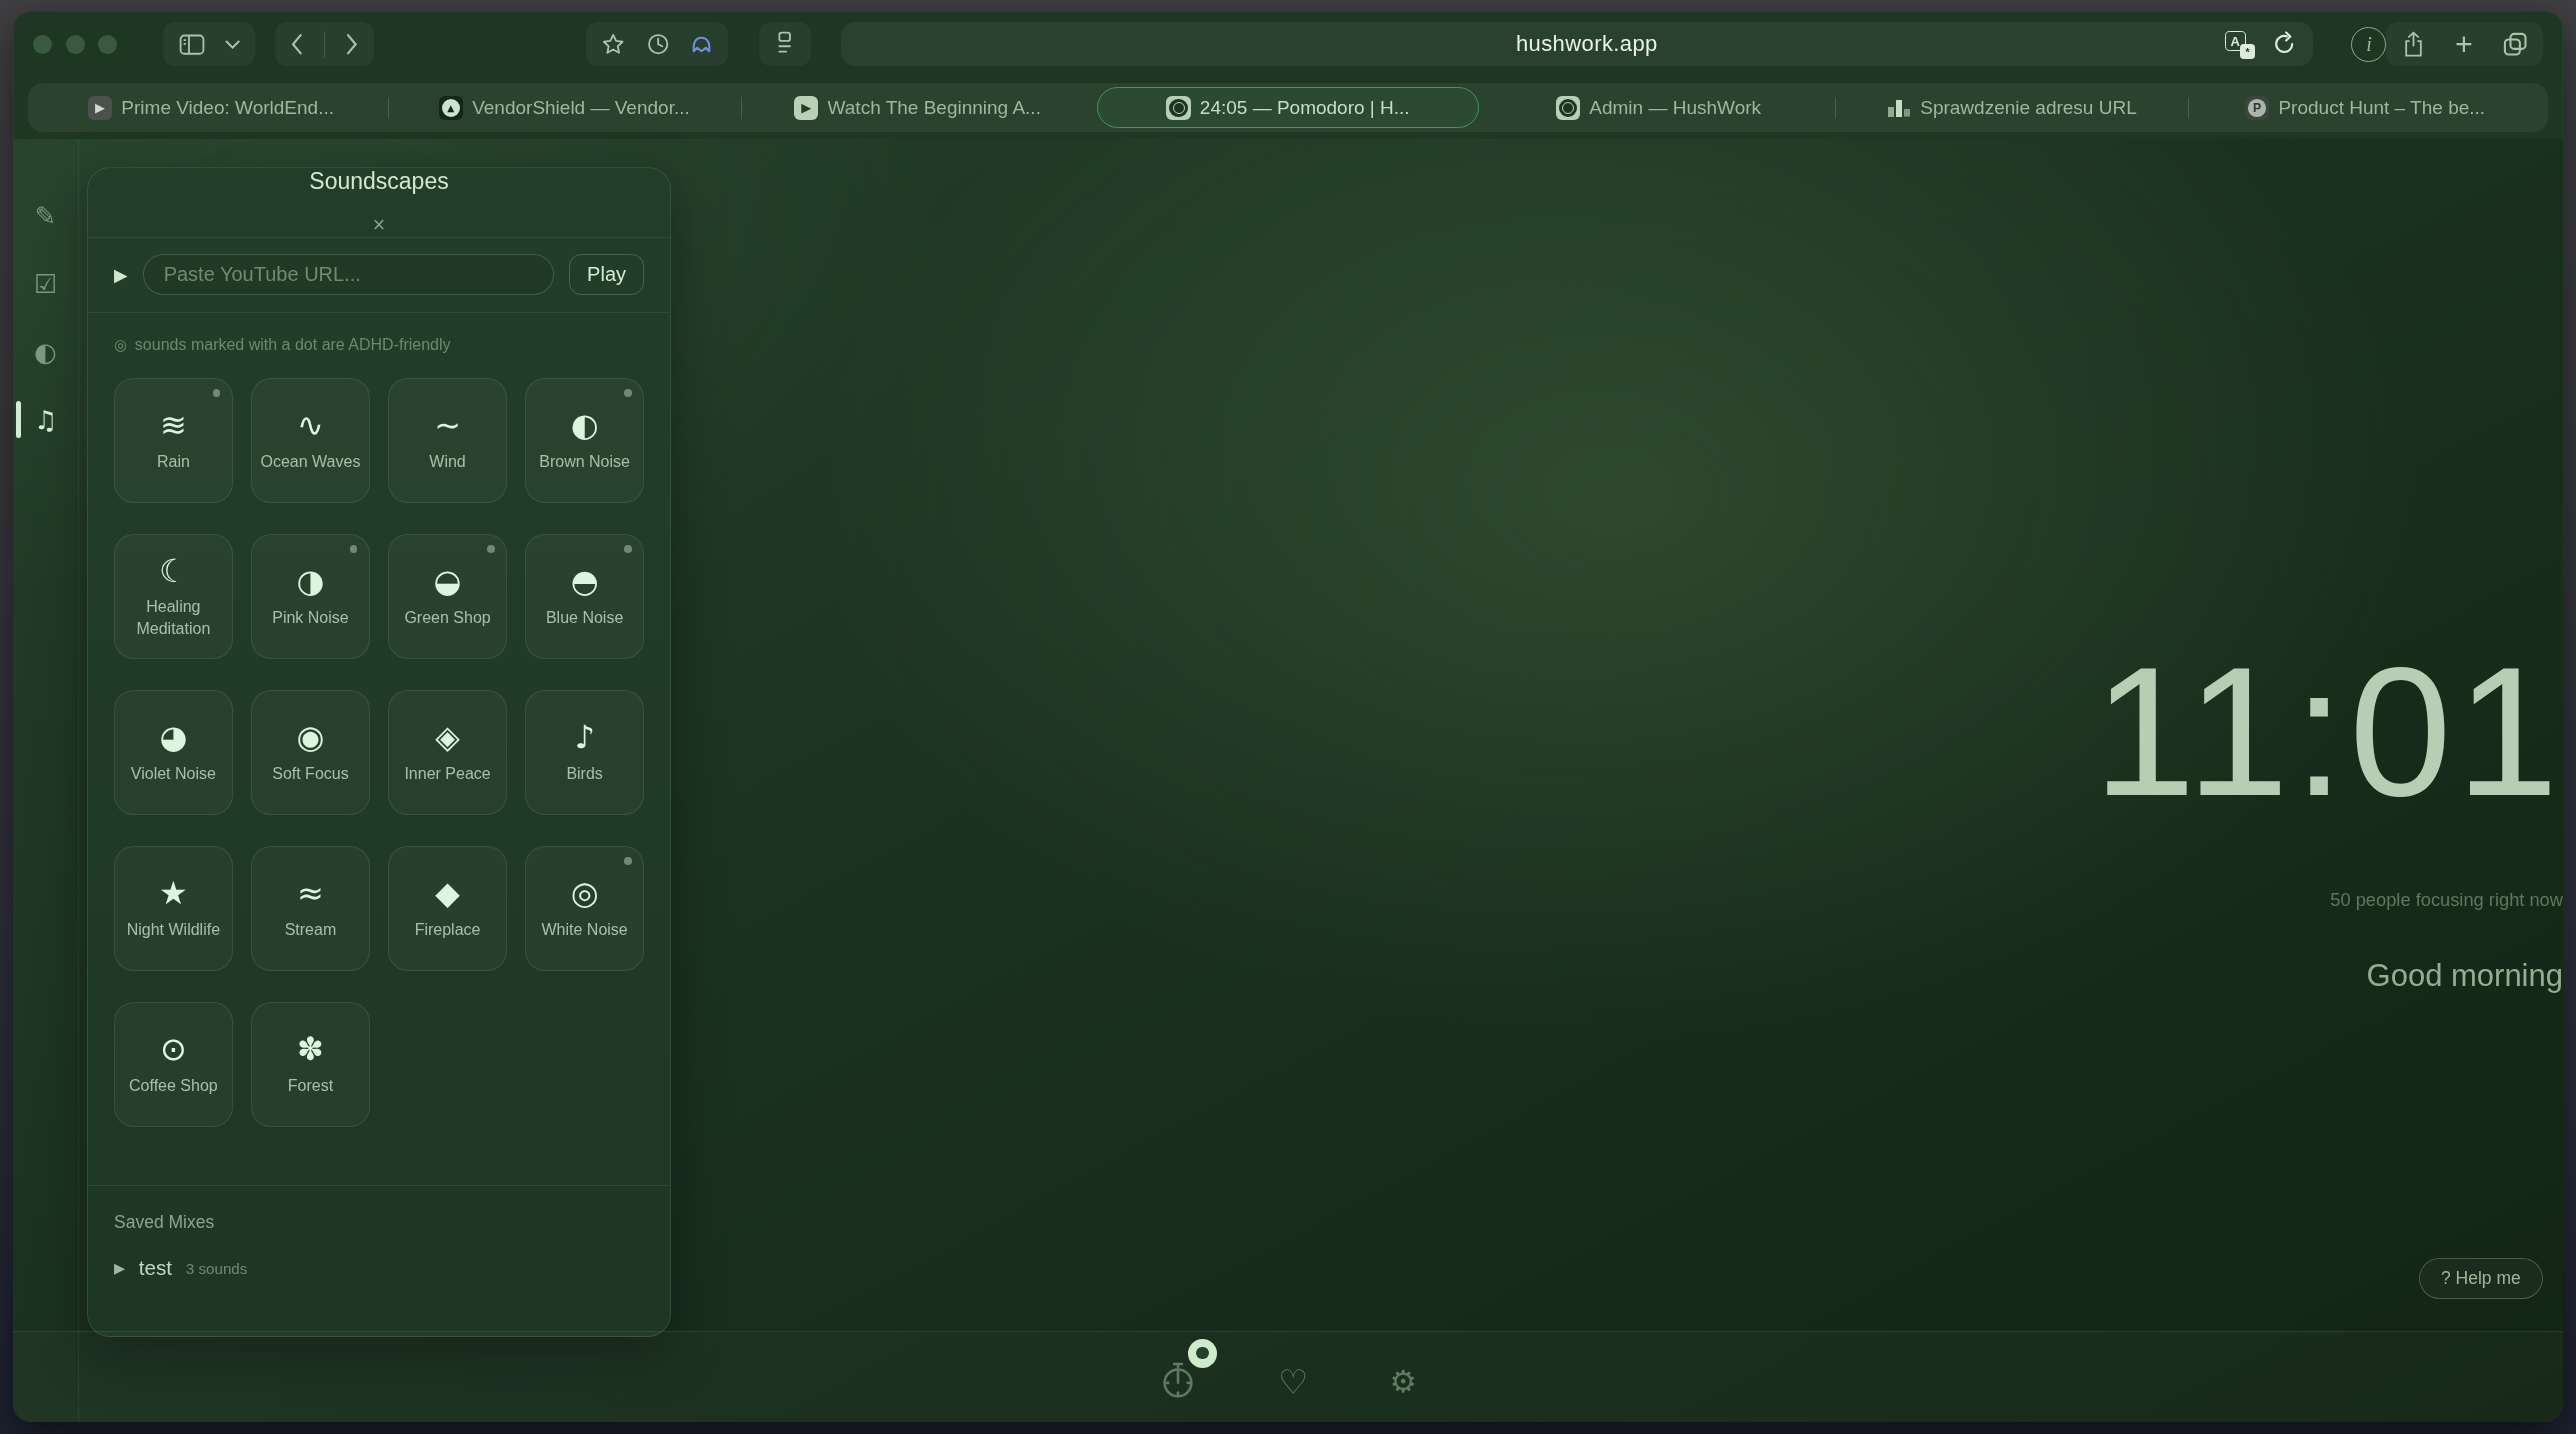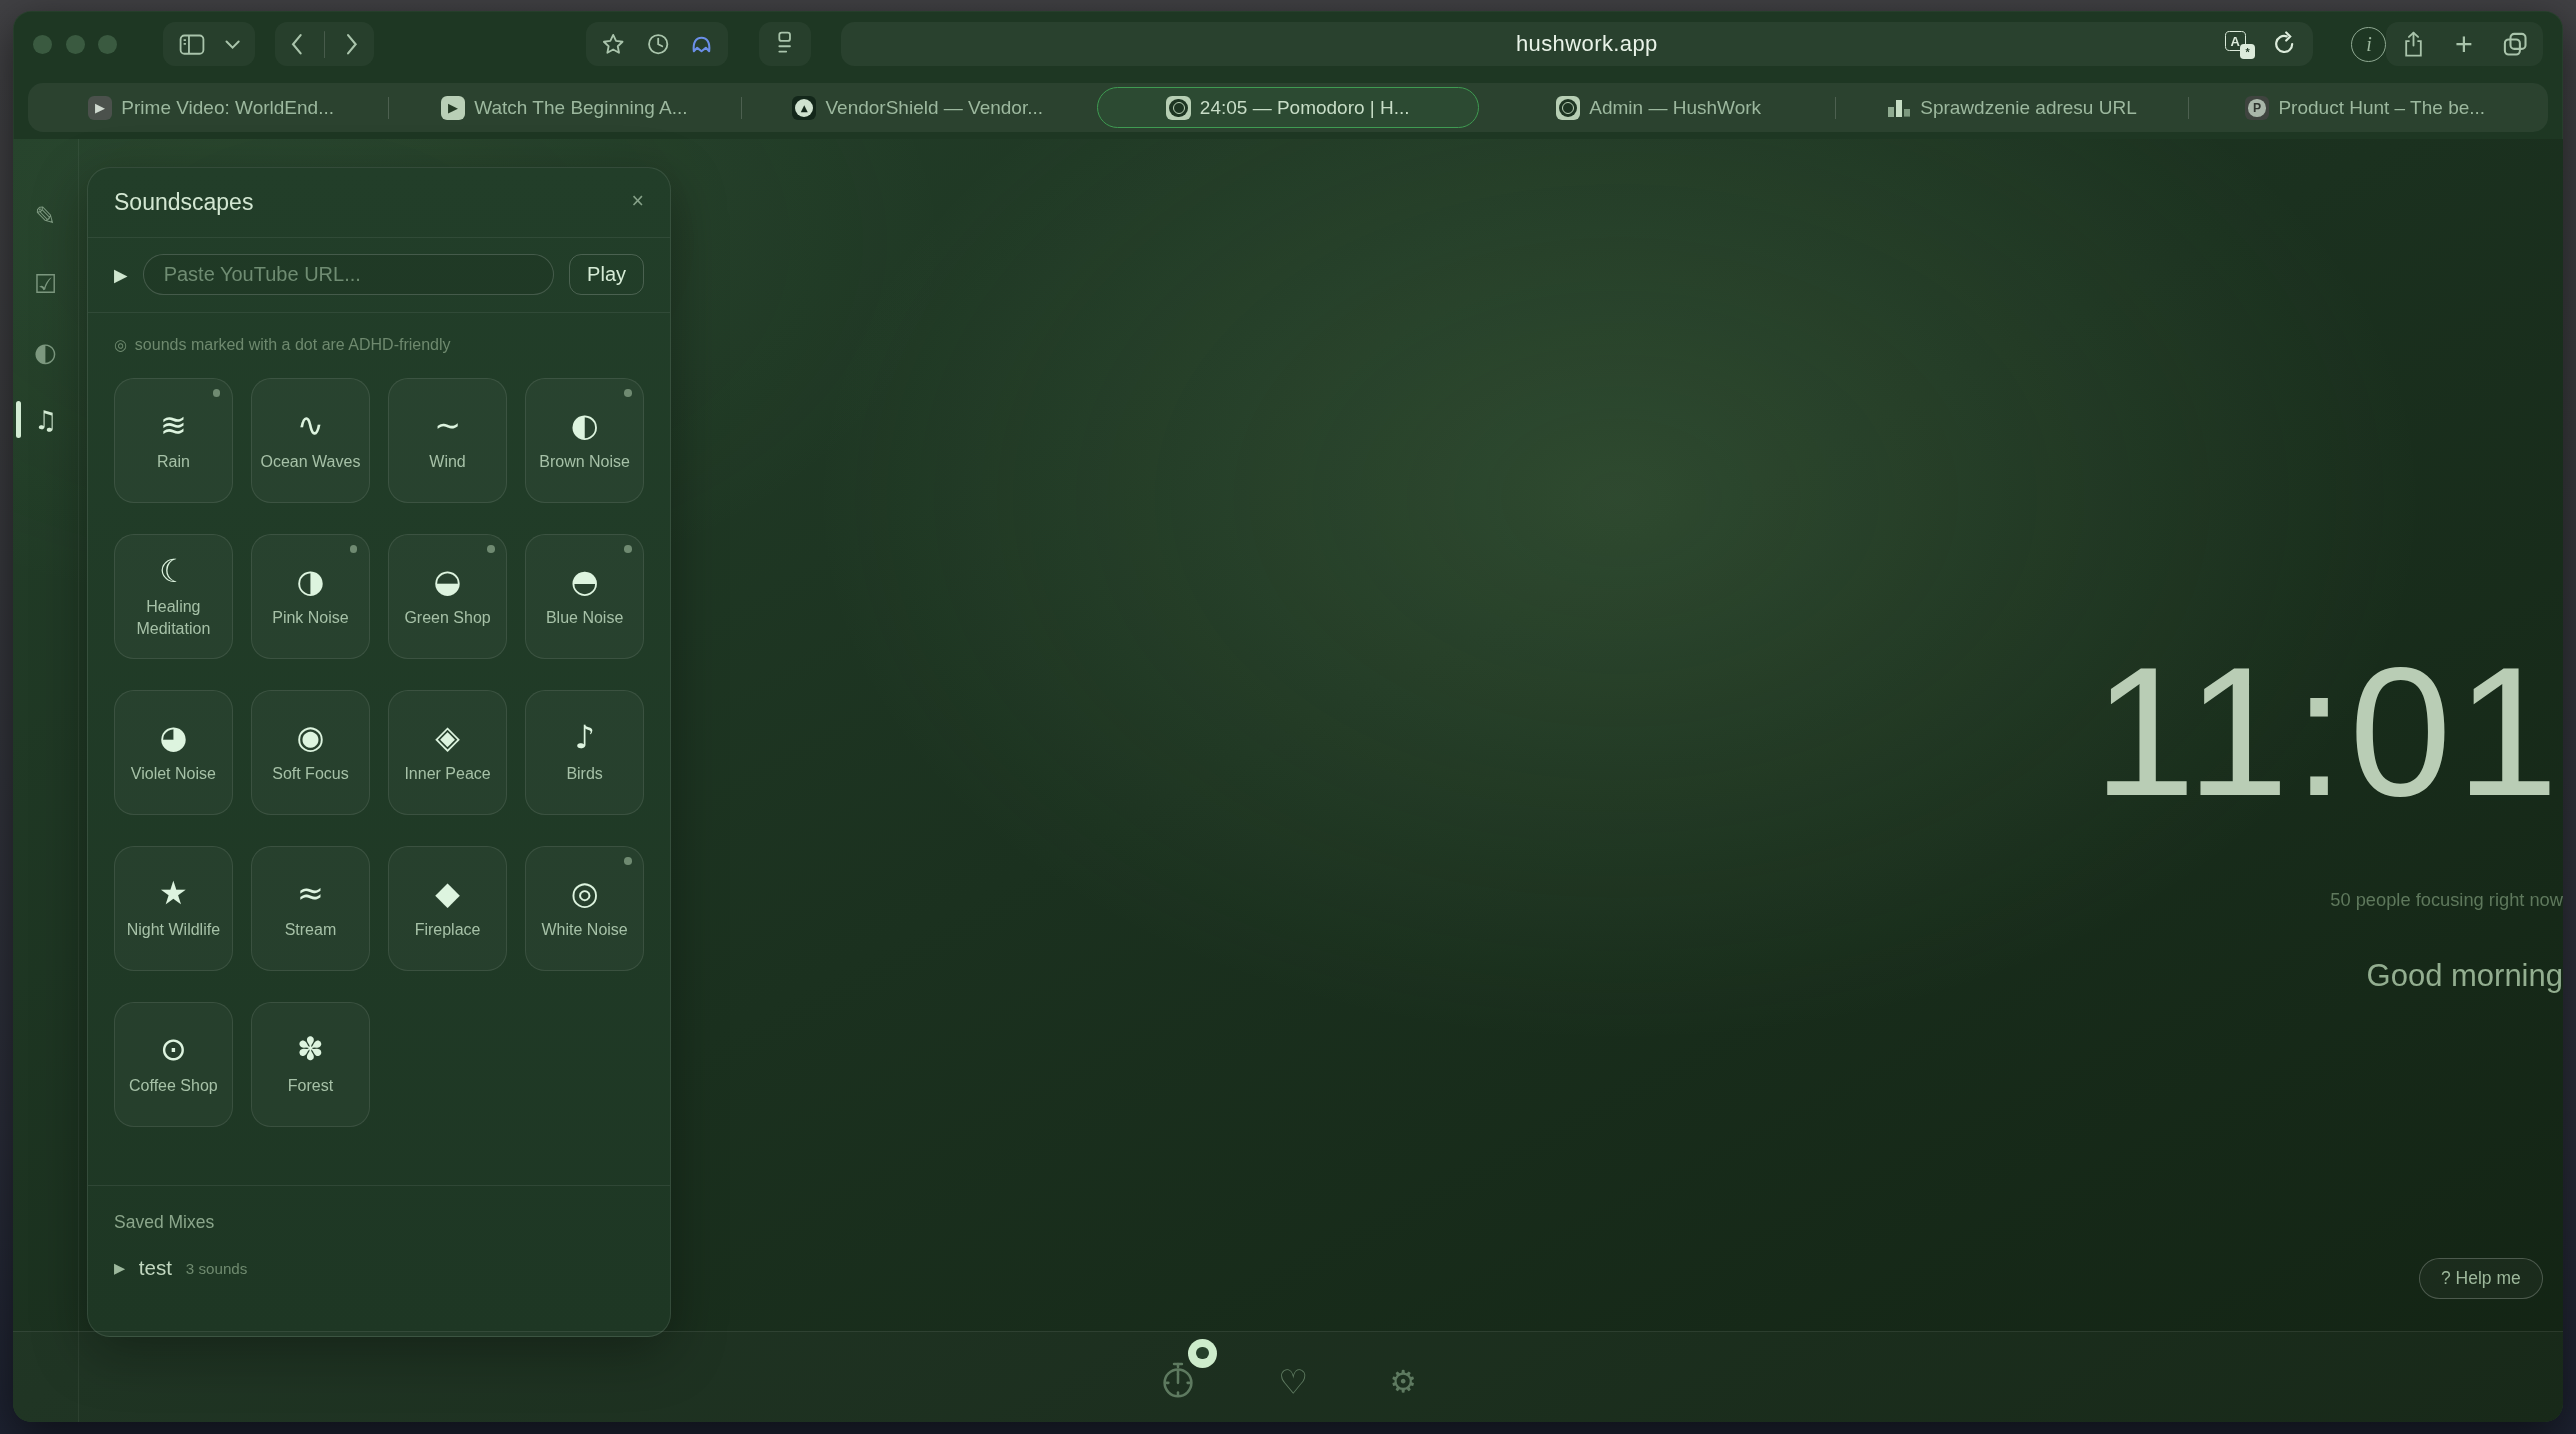--- a/index.html
+++ b/index.html
@@ -109,21 +109,21 @@
   .rail-indicator { position:absolute; left:3px; top:-1.5px; width:4.6px; height:37px; border-radius:3px; background:#d3ecd4; }
 
   
   .panel {
     position:absolute; left:74px; top:28px; width:584px; height:1170px;
     background:linear-gradient(180deg,#223e29 0%,#1e3724 100%);
     border:0.8px solid rgba(255,255,255,.10); border-radius:23px; overflow:hidden;
     box-shadow:0 17px 53px rgba(0,0,0,.35);
   }
   .panel-header { height:70px; display:flex; align-items:center; justify-content:space-between; padding:0 26px;
-    border-bottom:0.8px solid rgba(255,255,255,.07); }
+    border-bottom:0.8px solid rgba(255,255,255,.07);flex-direction:column; }
   .panel-title { color:#d3e7d2; font-size:23px; }
   .panel-close { color:#86a188; font-size:21.3px; line-height:1; cursor:default; }
   .url-row { height:75px; display:flex; align-items:center; gap:15.2px; padding:0 26px;
     border-bottom:0.8px solid rgba(255,255,255,.07); }
   .mini-play { color:#cfe6cf; font-size:17.5px; }
   .yt-input {
     flex:1; height:41px; border-radius:20.6px; border:1.5px solid rgba(255,255,255,.17);
     background:rgba(0,0,0,.06); color:#cfe6cf; font-size:20px; padding:0 20px; outline:none;
     font-family:"Liberation Sans",sans-serif;
   }
@@ -286,27 +286,27 @@
   </div>
 
   <div class="tabstrip">
     <div class="tab">
       <span class="fav fav-play-dark"></span>
       <span class="tab-title">Prime Video: WorldEnd...</span>
     </div>
 
 
     <div class="tab">
+      <span class="fav fav-arrow"></span>
+      <span class="tab-title">VendorShield — Vendor...</span>
+    </div>
+
+    <div class="tab">
       <span class="fav fav-play"></span>
       <span class="tab-title">Watch The Beginning A...</span>
-    </div>
-
-    <div class="tab">
-      <span class="fav fav-arrow"></span>
-      <span class="tab-title">VendorShield — Vendor...</span>
     </div>
 
     <div class="tab active">
       <span class="fav fav-timer"></span>
       <span class="tab-title">24:05 — Pomodoro | H...</span>
     </div>
 
     <div class="tab">
       <span class="fav fav-timer"></span>
       <span class="tab-title">Admin — HushWork</span>

